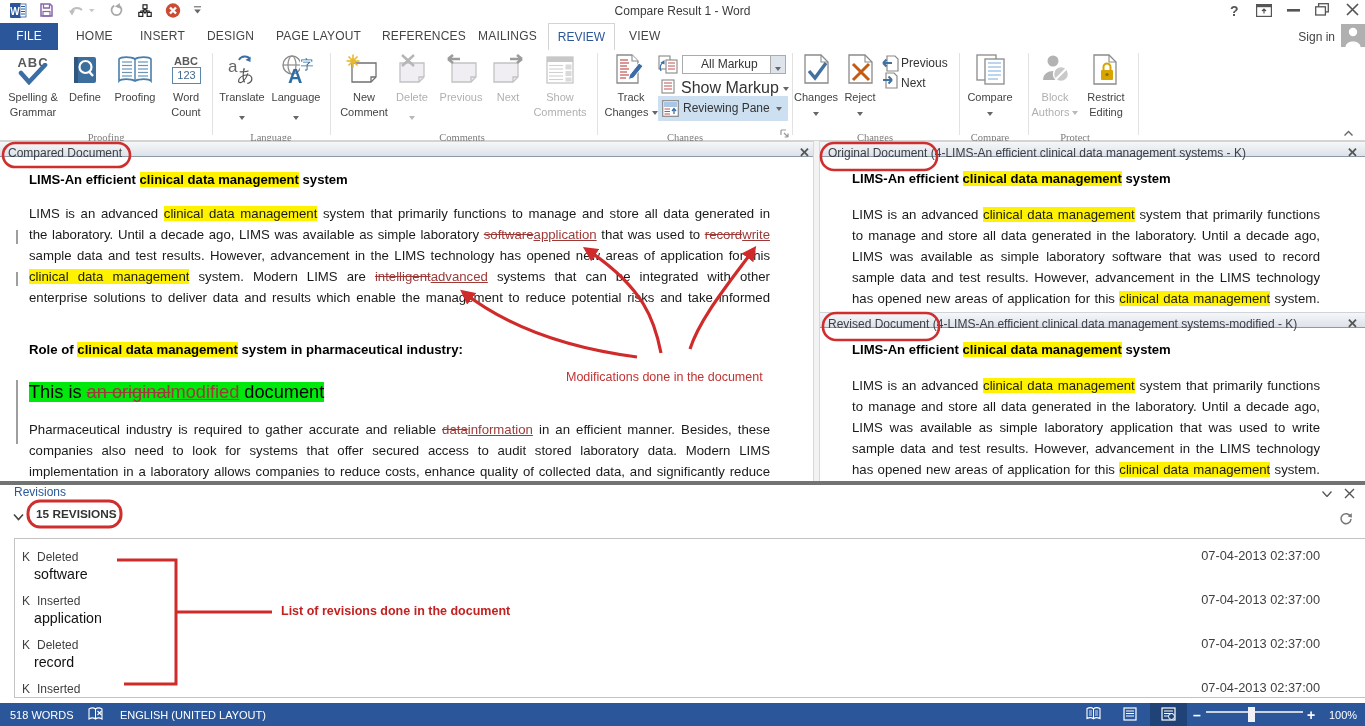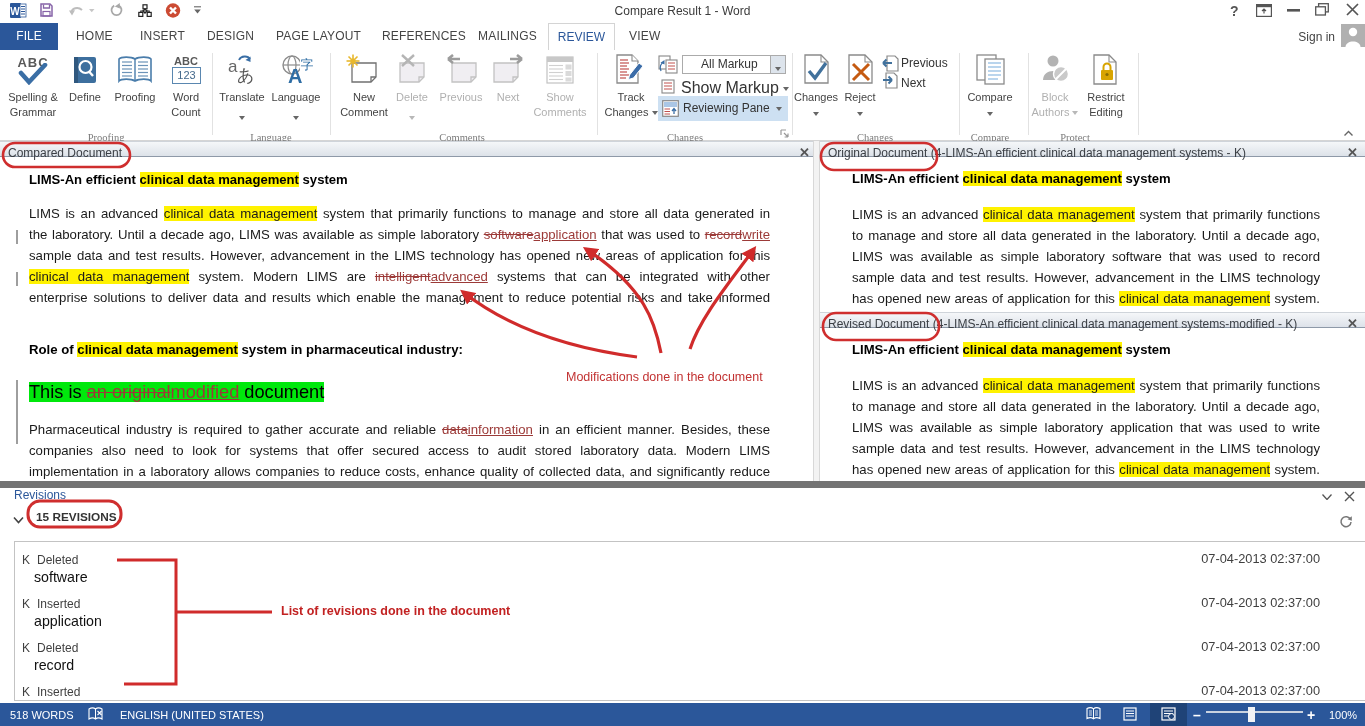--- a/index.html
+++ b/index.html
@@ -30,21 +30,21 @@
 .phead .x { position:absolute; top:3px; font-size:13px; color:#555; font-weight:bold; }
 .doc { position:absolute; background:#fff; overflow:hidden; font-size:13.2px; color:#1a1a1a; }
 .hl { background:#fff200; }
 .ghl { background:#00e80c; }
 .del { color:#9c3a38; text-decoration:line-through; }
 .ins { color:#9c3a38; text-decoration:underline; }
 .cbar { position:absolute; width:2px; background:#9e9e9e; }
 .jline { text-align:justify; text-align-last:justify; line-height:21px; white-space:normal; }
 .lline { text-align:left; line-height:21px; word-spacing:1.9px; }
 
-#revpane { position:absolute; left:0; top:481px; width:1365px; height:222px; background:#fff; border-top:7px solid #737373;text-align:right; }
+#revpane { position:absolute; left:0; top:481px; width:1365px; height:222px; background:#fff; border-top:4px solid #737373;text-align:right; }
 
 #statusbar { position:absolute; left:0; top:703px; width:1365px; height:23px; background:#2b579a; color:#fff; font-size:11px; }
 svg { display:block; }
 </style>
 </head>
 <body>
 <div id="app">
   <div id="titlebar">
     <svg class="abs" style="left:10px;top:3px" width="17" height="15" viewBox="0 0 17 15">
       <rect x="0" y="0" width="11" height="15" rx="1" fill="#2b579a"></rect>
@@ -447,21 +447,21 @@
       <div class="abs" style="right:45px;top:141px;font-size:12.8px;color:#3f3f3f">07-04-2013 02:37:00</div>
     </div>
   </div>
   <div id="statusbar">
     <div class="abs" style="left:10px;top:6px">518 WORDS</div>
     <svg class="abs" style="left:88px;top:4px" width="16" height="15" viewBox="0 0 16 15">
       <path d="M1 2 C3 0.8, 6 0.8, 7.5 2 C9 0.8, 12 0.8, 14 2 V12 C12 10.8, 9 10.8, 7.5 12 C6 10.8, 3 10.8, 1 12 Z" fill="none" stroke="#fff" stroke-width="1.1"></path>
       <line x1="7.5" y1="2" x2="7.5" y2="12" stroke="#fff" stroke-width="1"></line>
       <path d="M9.5 4 l4 4 M13.5 4 l-4 4" stroke="#fff" stroke-width="1.1"></path>
     </svg>
-    <div class="abs" style="left:120px;top:6px">ENGLISH (UNITED STATES)</div>
+    <div class="abs" style="left:120px;top:6px">ENGLISH (UNITED LAYOUT)</div>
     <svg class="abs" style="left:1086px;top:4px" width="15" height="14" viewBox="0 0 15 14">
       <path d="M1 1.5 C3 0.5, 6 0.5, 7.5 1.8 C9 0.5, 12 0.5, 14 1.5 V11.5 C12 10.5, 9 10.5, 7.5 11.8 C6 10.5, 3 10.5, 1 11.5 Z" fill="none" stroke="#fff" stroke-width="1.1"></path>
       <line x1="7.5" y1="1.8" x2="7.5" y2="11.8" stroke="#fff" stroke-width="1"></line>
       <g stroke="#fff" stroke-width="0.8">
           <line x1="3" y1="4" x2="6" y2="4"></line>
           <line x1="3" y1="6" x2="6" y2="6"></line>
           <line x1="3" y1="8" x2="6" y2="8"></line>
           <line x1="9" y1="4" x2="12" y2="4"></line>
           <line x1="9" y1="6" x2="12" y2="6"></line>
           <line x1="9" y1="8" x2="12" y2="8"></line>

